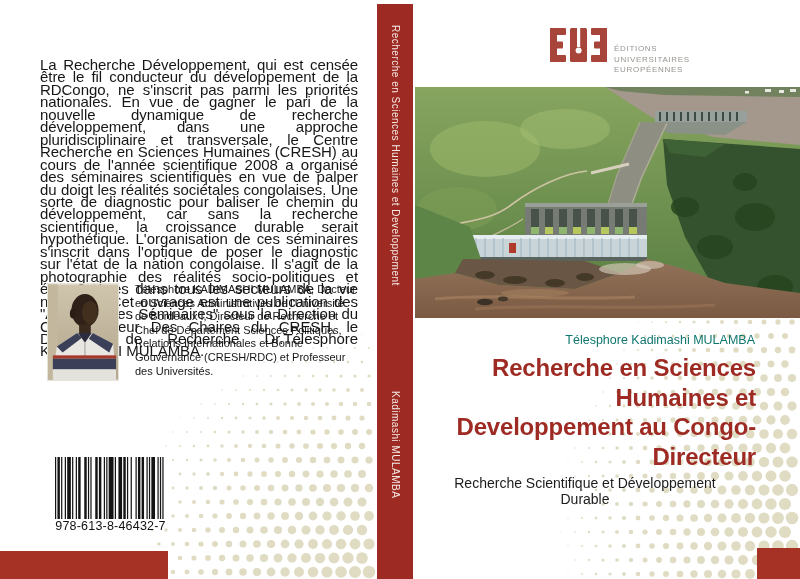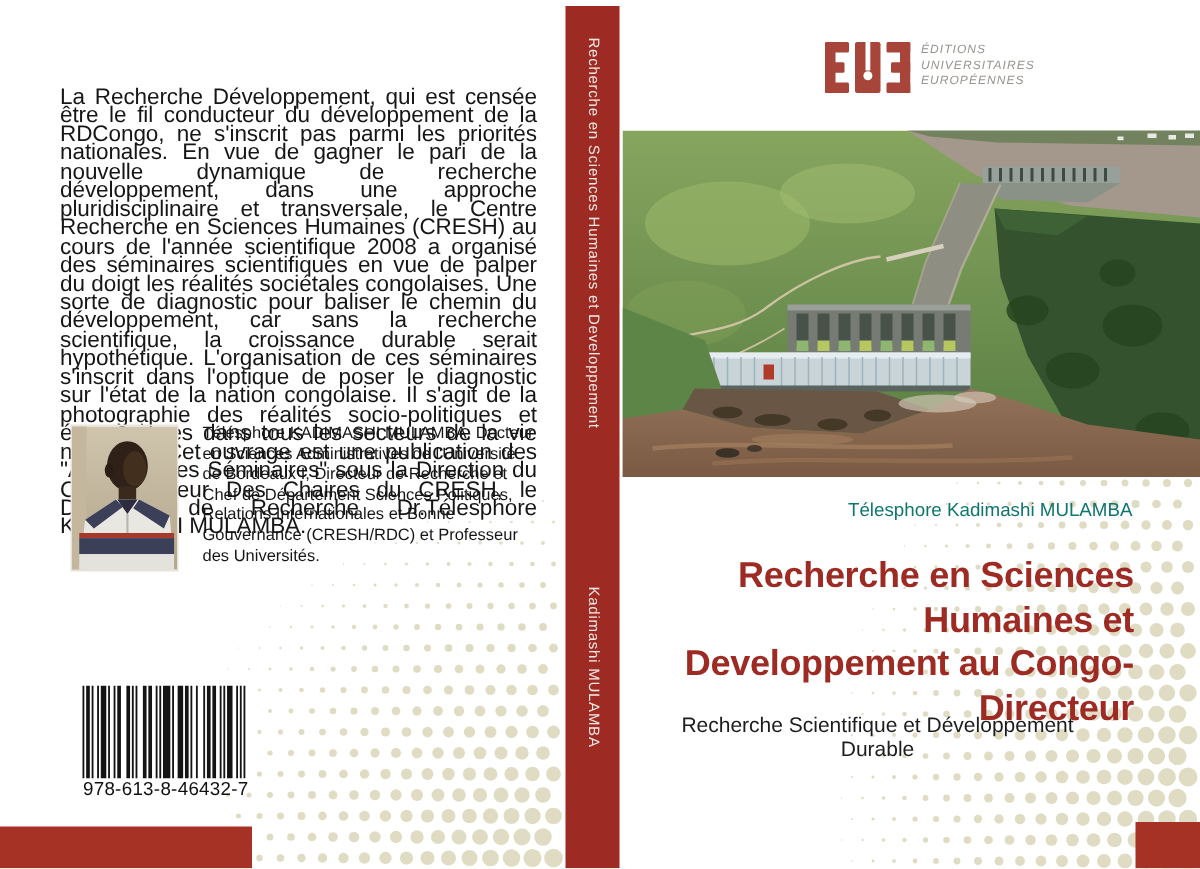--- a/index.html
+++ b/index.html
@@ -42,30 +42,30 @@
   .spine-text{
     position:absolute;left:50%;transform:translateX(-50%);
     writing-mode:vertical-rl;white-space:nowrap;
     color:#f3e9e3;font-size:10px;letter-spacing:.5px;font-weight:500;
   }
   .spine-title{top:21px;}
   .spine-author{top:387px;}
 
   
   .publisher{position:absolute;left:550px;top:28px;z-index:2;display:flex;align-items:flex-start;gap:7px;}
-  .publisher-name{font-size:8px;line-height:10.5px;letter-spacing:.7px;color:var(--pub-gray,#98948f);margin-top:0;font-weight:500;font-style:italic;}
+  .publisher-name{font-size:8px;line-height:10.5px;letter-spacing:.7px;color:var(--pub-gray,#98948f);margin-top:16px;font-weight:500;}
   .cover-photo{position:absolute;left:415px;top:87px;z-index:2;}
   .front-author{
     position:absolute;right:45px;top:333px;width:400px;z-index:2;
     text-align:right;font-size:12.5px;color:#0f766e;
   }
   .book-title{
     position:absolute;right:44px;top:353px;width:370px;z-index:2;
     text-align:right;font-size:24px;font-weight:bold;line-height:29.5px;
-    color:var(--accent,#9e2b23);letter-spacing:-0.2px;margin-top:16px;
+    color:var(--accent,#9e2b23);letter-spacing:-0.2px;
   }
   .book-subtitle{
     position:absolute;right:45px;top:475px;width:340px;z-index:2;
     text-align:center;font-size:14px;line-height:16px;color:#1c1c1c;
   }
   .red-square{
     position:absolute;left:757px;top:548px;width:43px;height:31px;z-index:2;
     background:var(--bar-red,#a63226);
   }
 </style>

